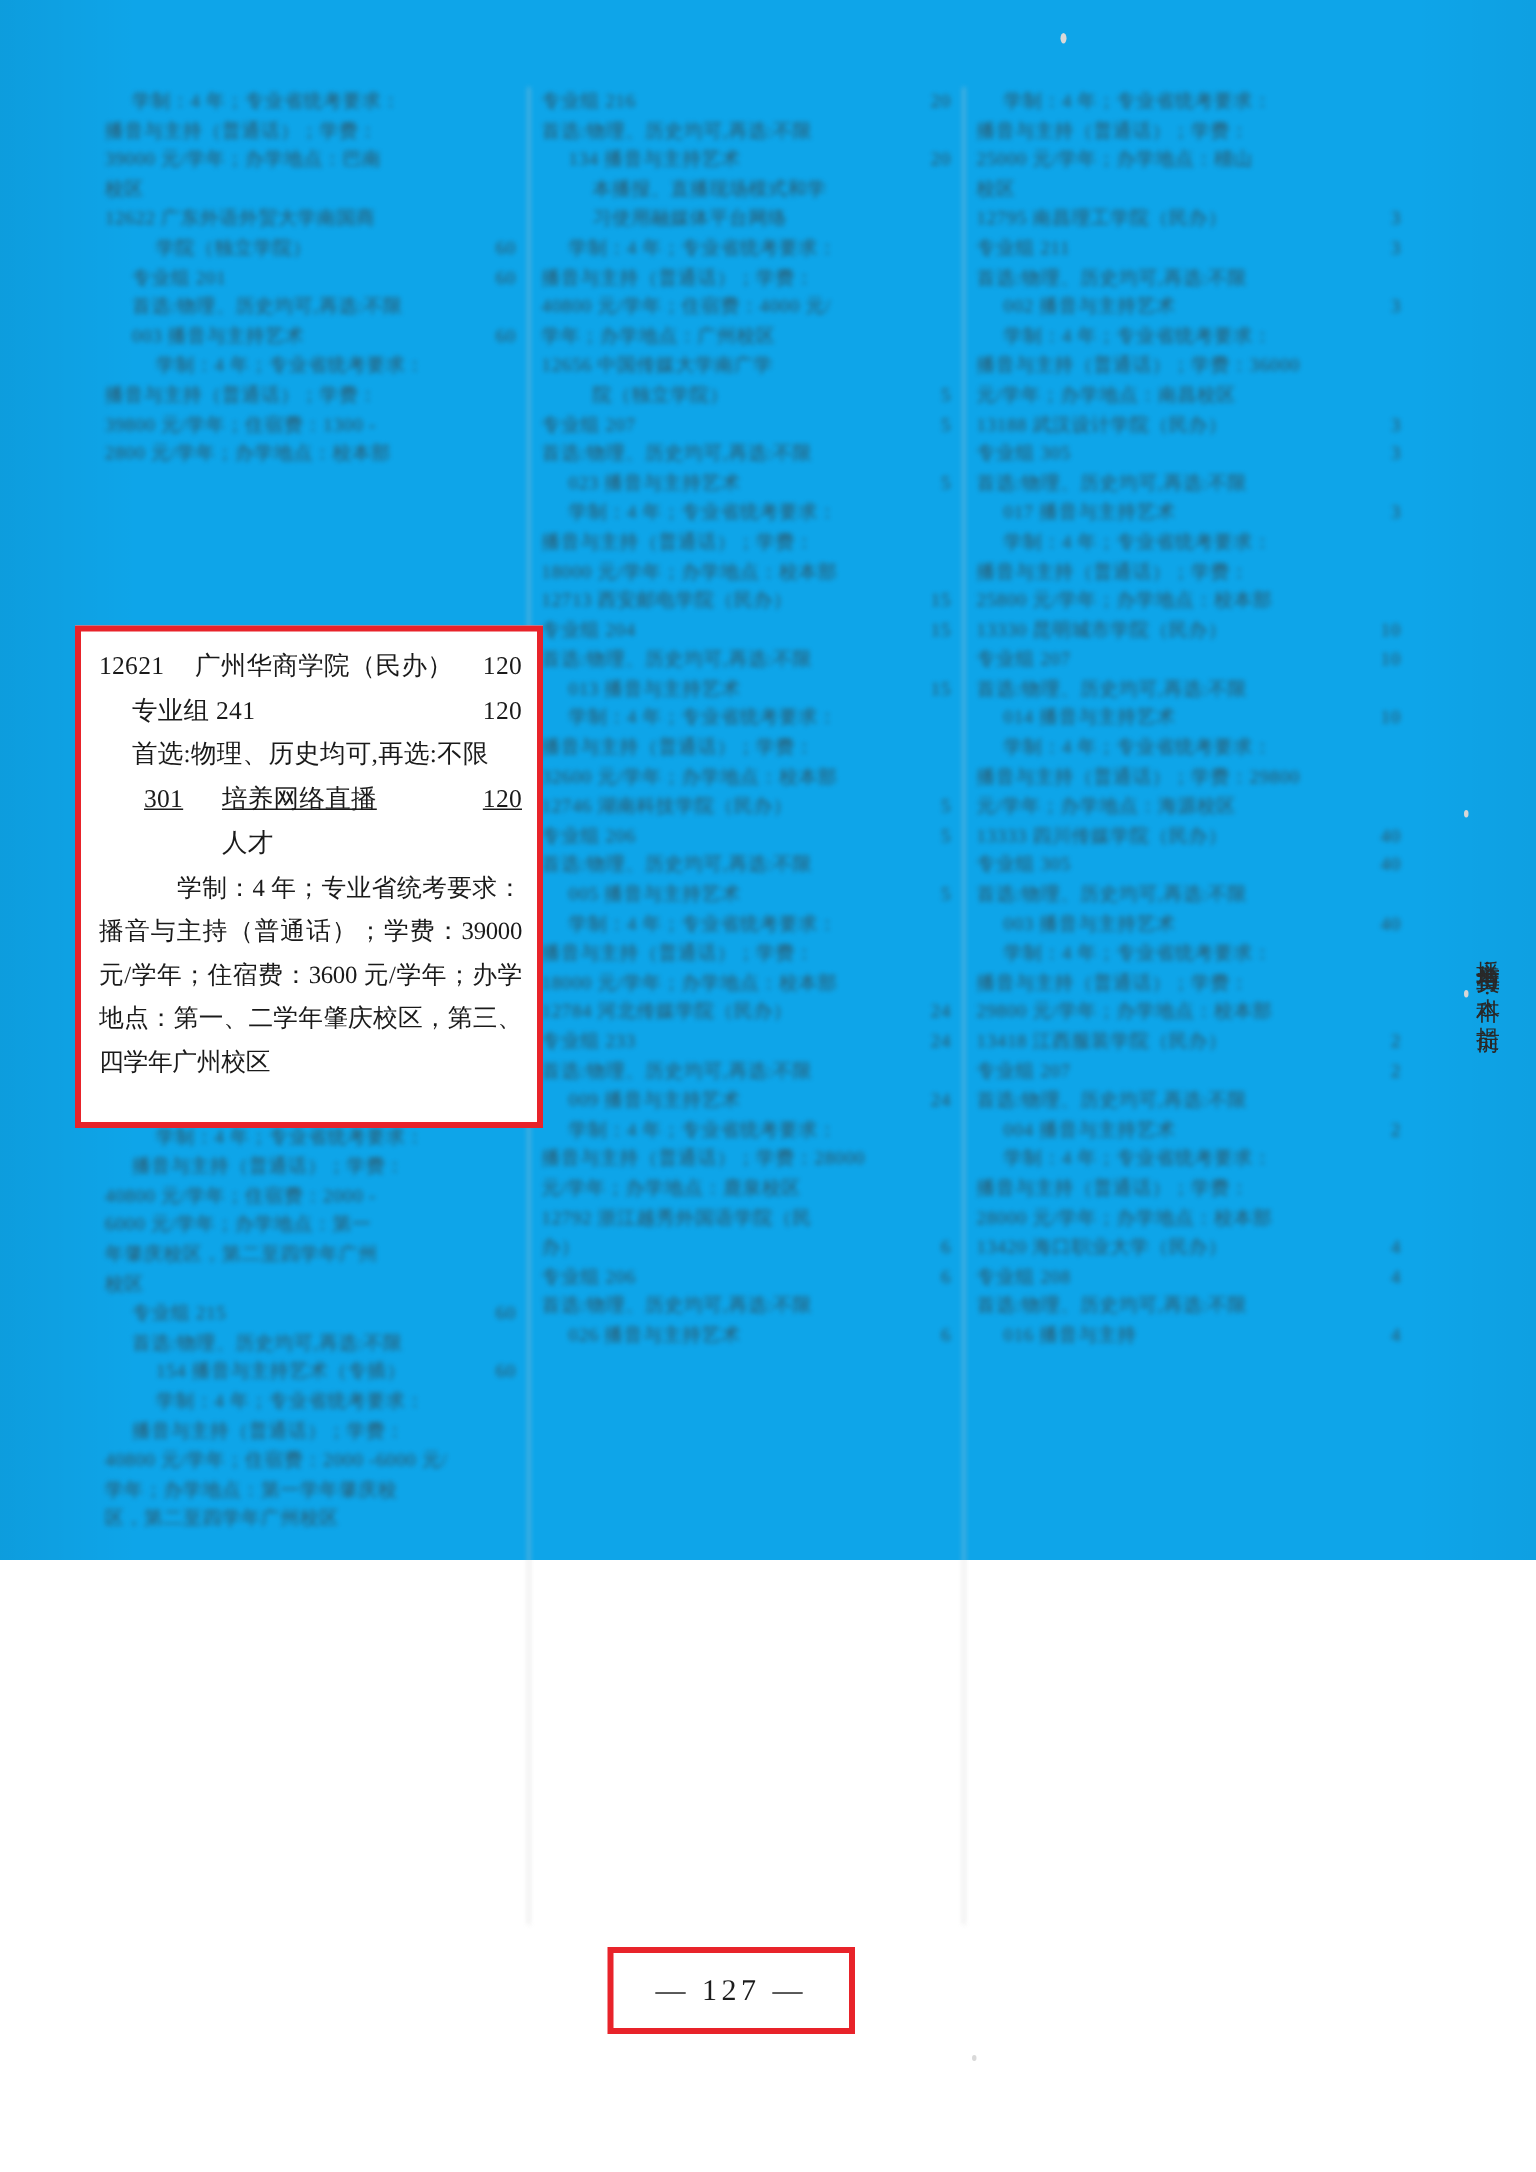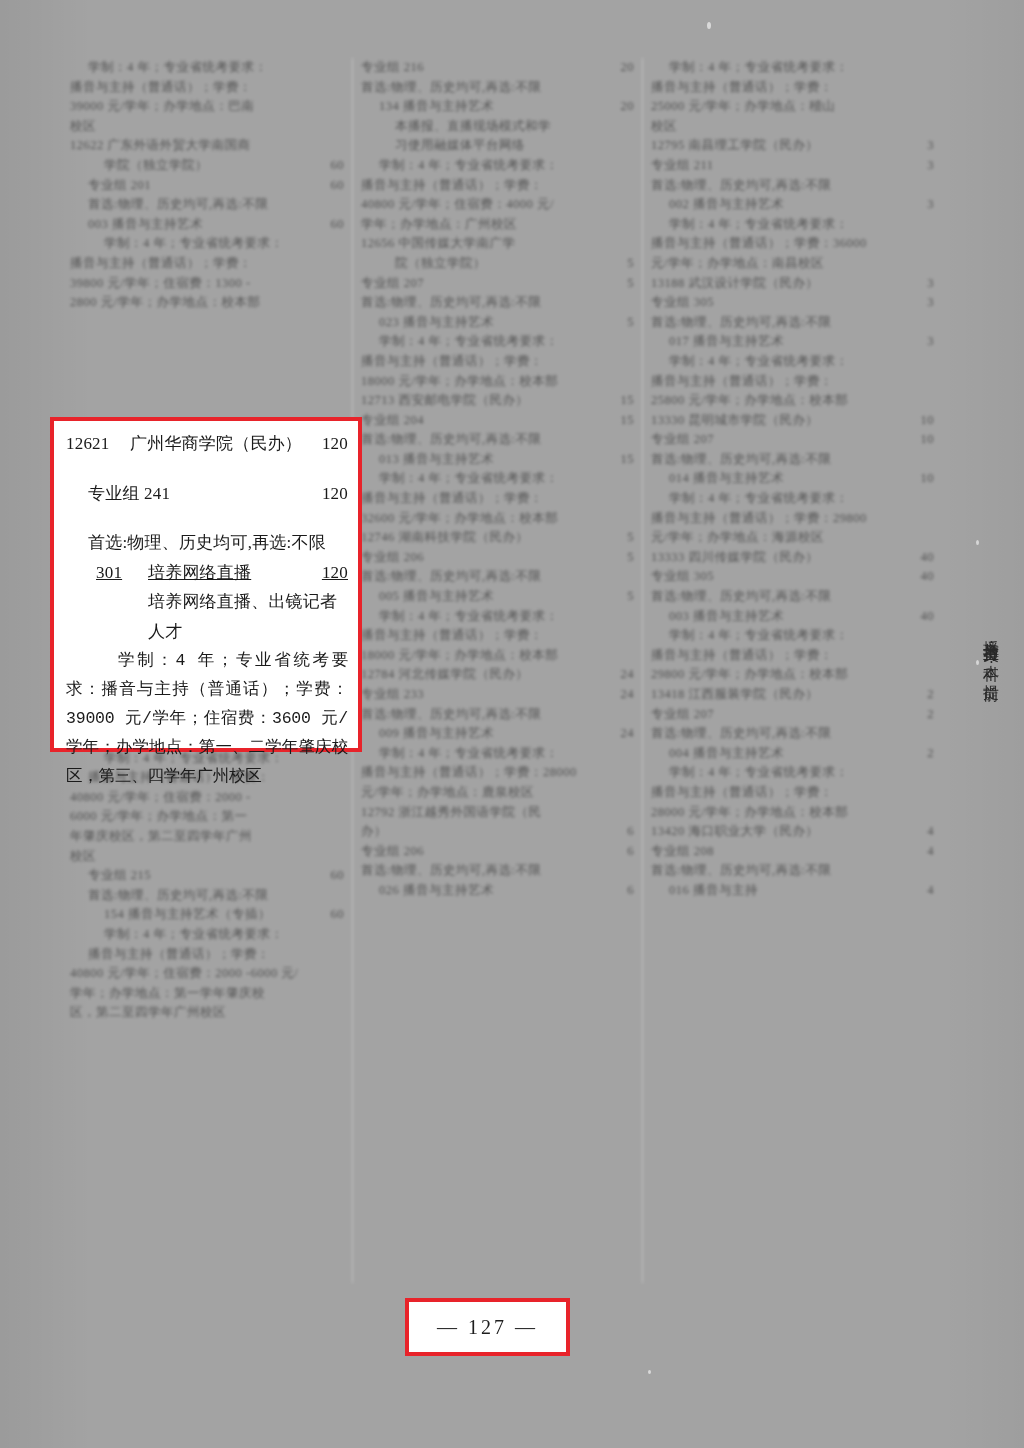--- a/index.html
+++ b/index.html
@@ -13,22 +13,22 @@
     position: relative;
     font-family: "Liberation Serif", "DejaVu Serif", serif;
     color: #2b2b2b;
     overflow: hidden;
   }
 
   
   #scan {
     position: absolute;
     left: 0; top: 0;
-    width: 1024px; height: 1448px;
-    background: #a3a3a3;
+    width: 1024px; height: 1040px;
+    background: #0ea5e9;
   }
   
   #scan::after {
     content: "";
     position: absolute;
     inset: 0;
     background: linear-gradient(90deg, rgba(0,0,0,0.05) 0%, rgba(0,0,0,0) 9%, rgba(0,0,0,0) 92%, rgba(0,0,0,0.03) 100%);
     pointer-events: none;
   }
 
@@ -91,31 +91,30 @@
     letter-spacing: .2px;
   }
   .hl-row {
     display: flex;
     align-items: baseline;
     white-space: nowrap;
   }
   .hl-row .code { min-width: 64px; }
   .hl-row .name { flex: 1; }
   .hl-row .qty { text-align: center; }
-  .hl-sub { padding-left: 22px; margin-top: 20px; }
+  .hl-sub { padding-left: 22px; }
   .hl-sub2 { padding-left: 30px; text-decoration: underline; }
   .hl-note {
     font-size: 16.5px;
     line-height: 29px;
     letter-spacing: -0.2px;
   }
   .hl-just {
     text-align: justify;
     text-align-last: left;
-    font-family: Liberation Mono, monospace;
   }
 
   
   .page-num-box {
     position: absolute;
     left: 405px;
     top: 1298px;
     width: 165px;
     height: 58px;
     border: 4px solid #e8232a;
@@ -317,23 +316,20 @@
       </div>
       <div class="hl-row hl-sub">
         <span class="name">首选:物理、历史均可,再选:不限</span>
       </div>
       <div class="hl-row hl-sub2">
         <span class="code" style="min-width:52px">301</span>
         <span class="name">培养网络直播</span>
         <span class="qty">120</span>
       </div>
       <div class="hl-row" style="padding-left:82px">
-        <span>培养网络直播、出镜记者</span>
-      </div>
-      <div class="hl-row" style="padding-left:82px">
         <span>人才</span>
       </div>
       <div class="hl-note hl-just" style="text-indent:52px">学制：4 年；专业省统考要求：播音与主持（普通话）；学费：39000 元/学年；住宿费：3600 元/学年；办学地点：第一、二学年肇庆校区，第三、四学年广州校区</div>
     </div>
   </div>
 
   <div class="page-num-box">
     <span class="page-num">— 127 —</span>
   </div>
 

